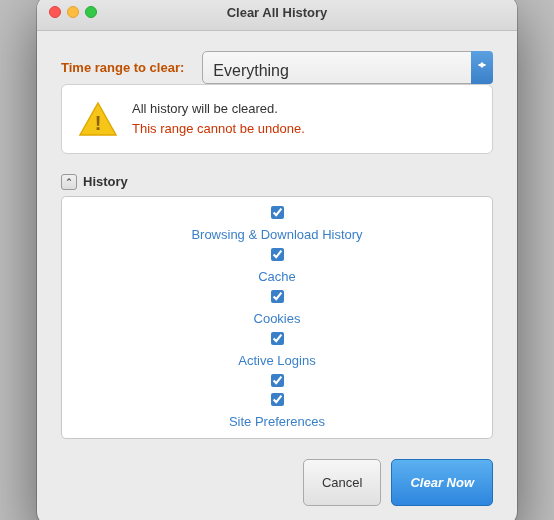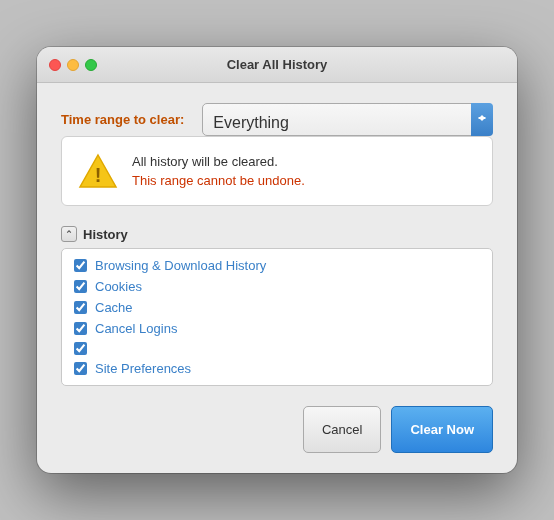--- a/index.html
+++ b/index.html
@@ -192,20 +192,21 @@
     }
 
     .checkbox-item {
       display: flex;
       align-items: center;
       gap: 8px;
       padding: 3px 12px;
       font-size: 13px;
       color: #3a80c8;
       cursor: pointer;
+      flex-direction: column;
     }
 
     .checkbox-item input[type="checkbox"] {
       accent-color: #3a80c8;
       width: 13px;
       height: 13px;
       cursor: pointer;
     }
 
     .checkbox-item span {
@@ -232,20 +233,21 @@
       background: linear-gradient(to bottom, #f7f7f7, #e0e0e0);
       border: 1px solid #aaa;
       color: #333;
     }
 
     .btn-clear {
       background: linear-gradient(to bottom, #5bb0f0, #2e86de);
       border: 1px solid #2070bb;
       color: white;
       font-weight: 600;
+      font-style: italic;
     }
   </style>
 </head>
 <body>
 
 <div class="window">
 
   <div class="titlebar">
     <div class="traffic-lights">
       <div class="traffic-light close"></div>
@@ -287,29 +289,29 @@
         <div class="chevron-icon">⌃</div>
         <span>History</span>
       </div>
       <div class="details-list">
         <label class="checkbox-item">
           <input type="checkbox" checked="" style="">
           <span>Browsing &amp; Download History</span>
         </label>
         <label class="checkbox-item">
           <input type="checkbox" checked="" style="">
+          <span>Cache</span>
+        </label>
+        <label class="checkbox-item">
+          <input type="checkbox" checked="" style="">
           <span>Cookies</span>
         </label>
         <label class="checkbox-item">
           <input type="checkbox" checked="" style="">
-          <span>Cache</span>
-        </label>
-        <label class="checkbox-item">
-          <input type="checkbox" checked="" style="">
-          <span>Cancel Logins</span>
+          <span>Active Logins</span>
         </label>
         <label class="checkbox-item">
           <input type="checkbox" checked="" style="">
         </label>
         <label class="checkbox-item">
           <input type="checkbox" checked="" style="">
           <span>Site Preferences</span>
         </label>
       </div>
     </div>

